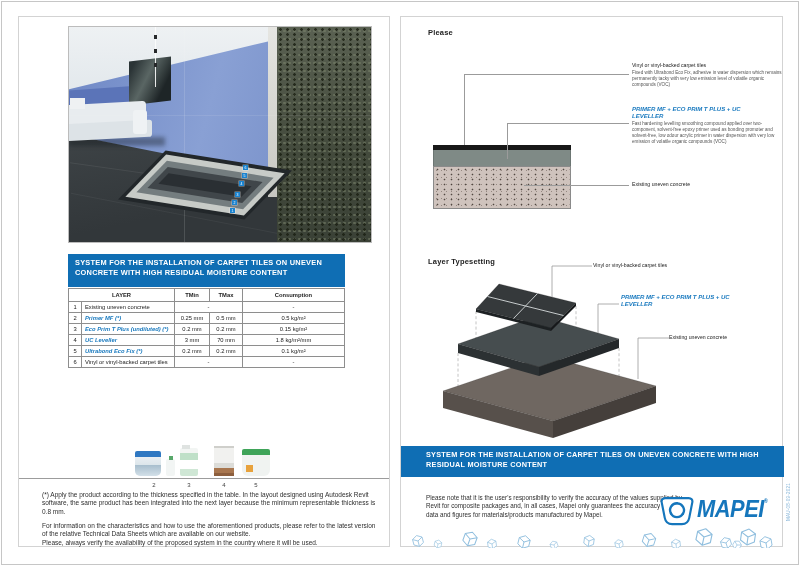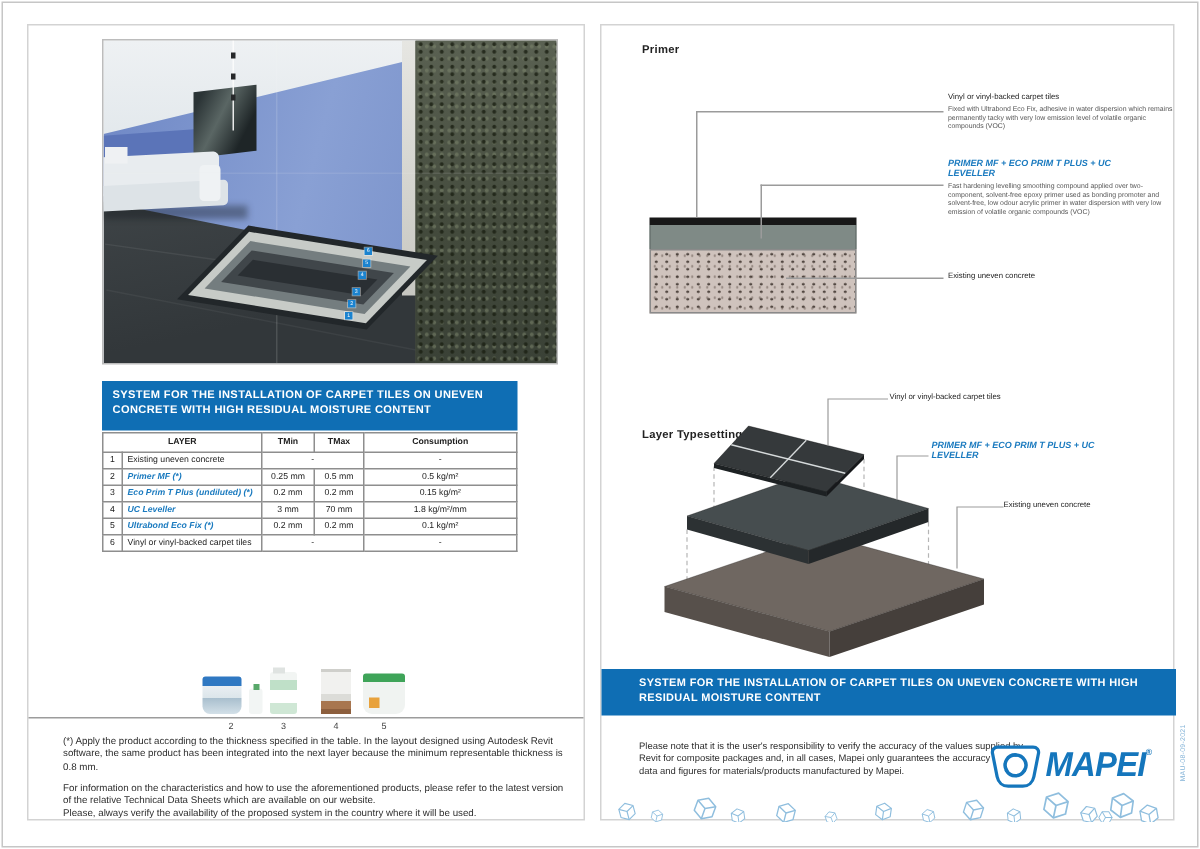--- a/index.html
+++ b/index.html
@@ -76,21 +76,21 @@
   .bucket-green::after { content:""; position:absolute; left:4px; bottom:4px; width:7px; height:7px; background:#e8a23c; }
 
   
   .footnotes { position:absolute; left:23px; top:474px; width:340px; font-size:6.5px; line-height:1.28; color:#2e2e2e; }
   .footnotes p { margin-bottom:6px; }
   .footnotes p:last-child { margin-bottom:0; }
 
   
   .heading { position:absolute; font-size:7.5px; font-weight:bold; color:#222; letter-spacing:.2px; }
   #sec-heading { left:27px; top:11px; }
-  #ts-heading  { left:27px; top:240px;margin-top:28px; }
+  #ts-heading  { left:27px; top:240px; }
 
   .sec-black    { position:absolute; left:32px; top:128px; width:138px; height:5px;  background:#181818; }
   .sec-gray     { position:absolute; left:32px; top:133px; width:138px; height:16px; background:#7f8a86; border-left:1px solid #6c7673; border-right:1px solid #6c7673; }
   .sec-concrete { position:absolute; left:32px; top:149px; width:138px; height:43px; border:1px solid #8a8a8a;
       background-color:#cfc3bd;
       background-image:
         radial-gradient(circle, rgba(60,50,44,.85) 0.7px, transparent 1.1px),
         radial-gradient(circle, rgba(110,96,88,.6) 0.6px, transparent 1px);
       background-size:7px 5px, 5px 7px; }
   .leader { position:absolute; background:#9b9b9b; }
@@ -255,21 +255,21 @@
     <div class="prod-num" style="left:221px;width:32px">5</div>
 
     <div class="footnotes">
       <p>(*) Apply the product according to the thickness specified in the table. In the layout designed using Autodesk Revit software, the same product has been integrated into the next layer because the minimum representable thickness is 0.8 mm.</p>
       <p><span>For information on the characteristics and how to use the aforementioned products, please refer to the latest version of the relative Technical Data Sheets which are available on our website.</span><br><span>Please, always verify the availability of the proposed system in the country where it will be used.</span></p>
     </div>
   </section>
 
   <section id="right-box">
 
-    <div class="heading" id="sec-heading">Primer</div>
+    <div class="heading" id="sec-heading">Please</div>
 
     <div class="sec-black"></div>
     <div class="sec-gray"></div>
     <div class="sec-concrete"></div>
     <div class="leader" style="left:63px;top:57px;width:1px;height:71px"></div>
     <div class="leader" style="left:63px;top:57px;width:165px;height:1px"></div>
     <div class="leader" style="left:106px;top:106px;width:1px;height:36px"></div>
     <div class="leader" style="left:106px;top:106px;width:122px;height:1px"></div>
     <div class="leader" style="left:123px;top:168px;width:105px;height:1px"></div>
 

